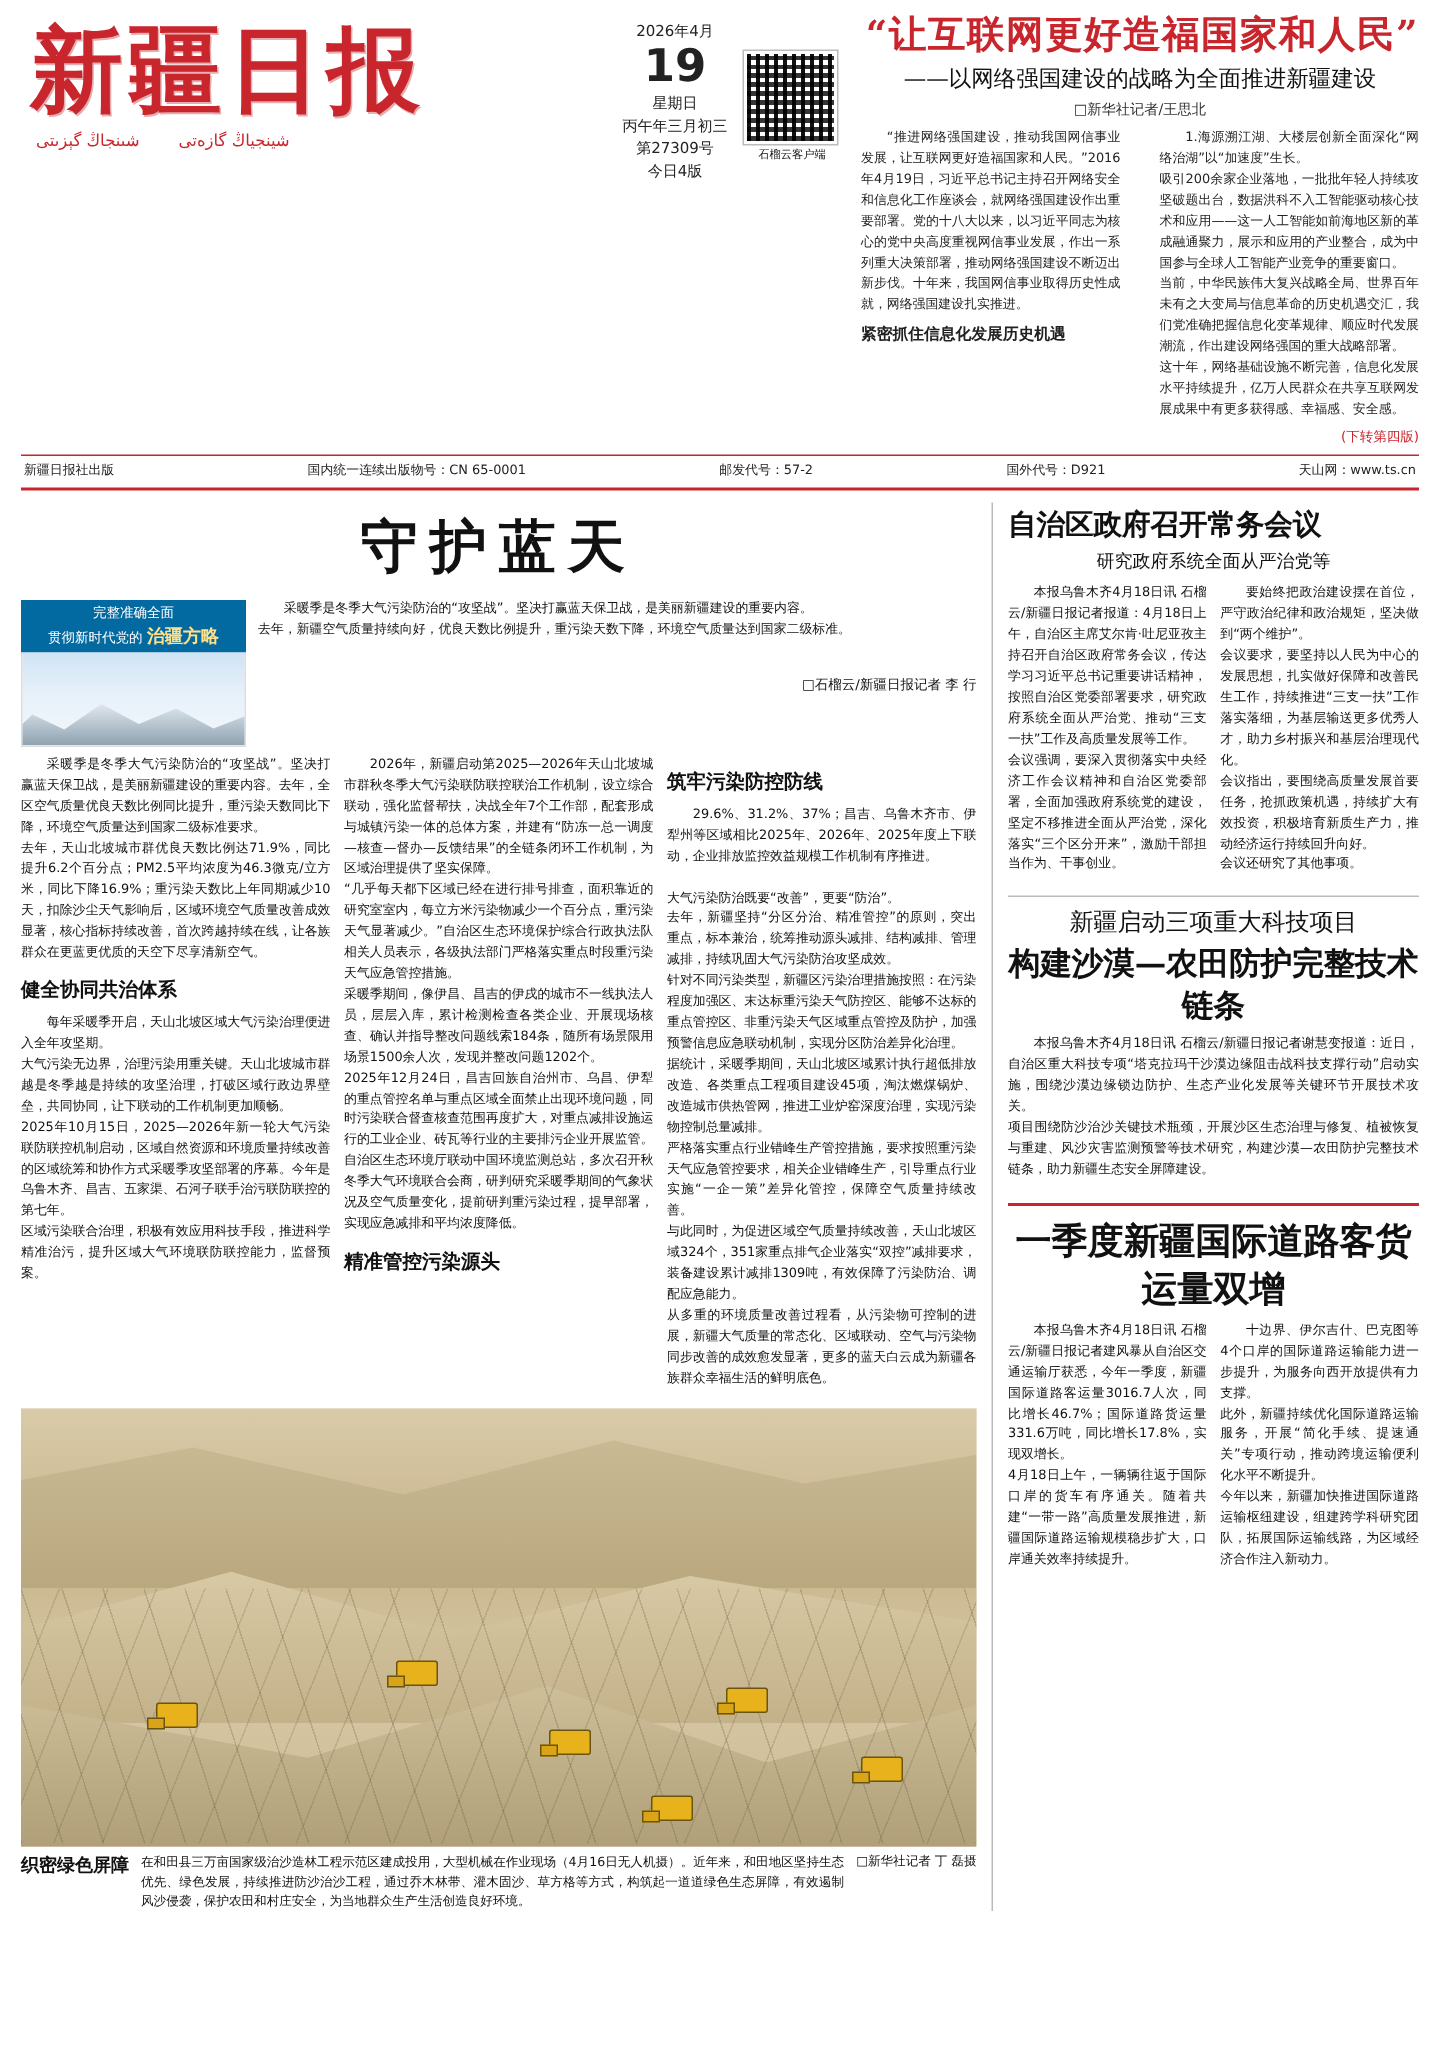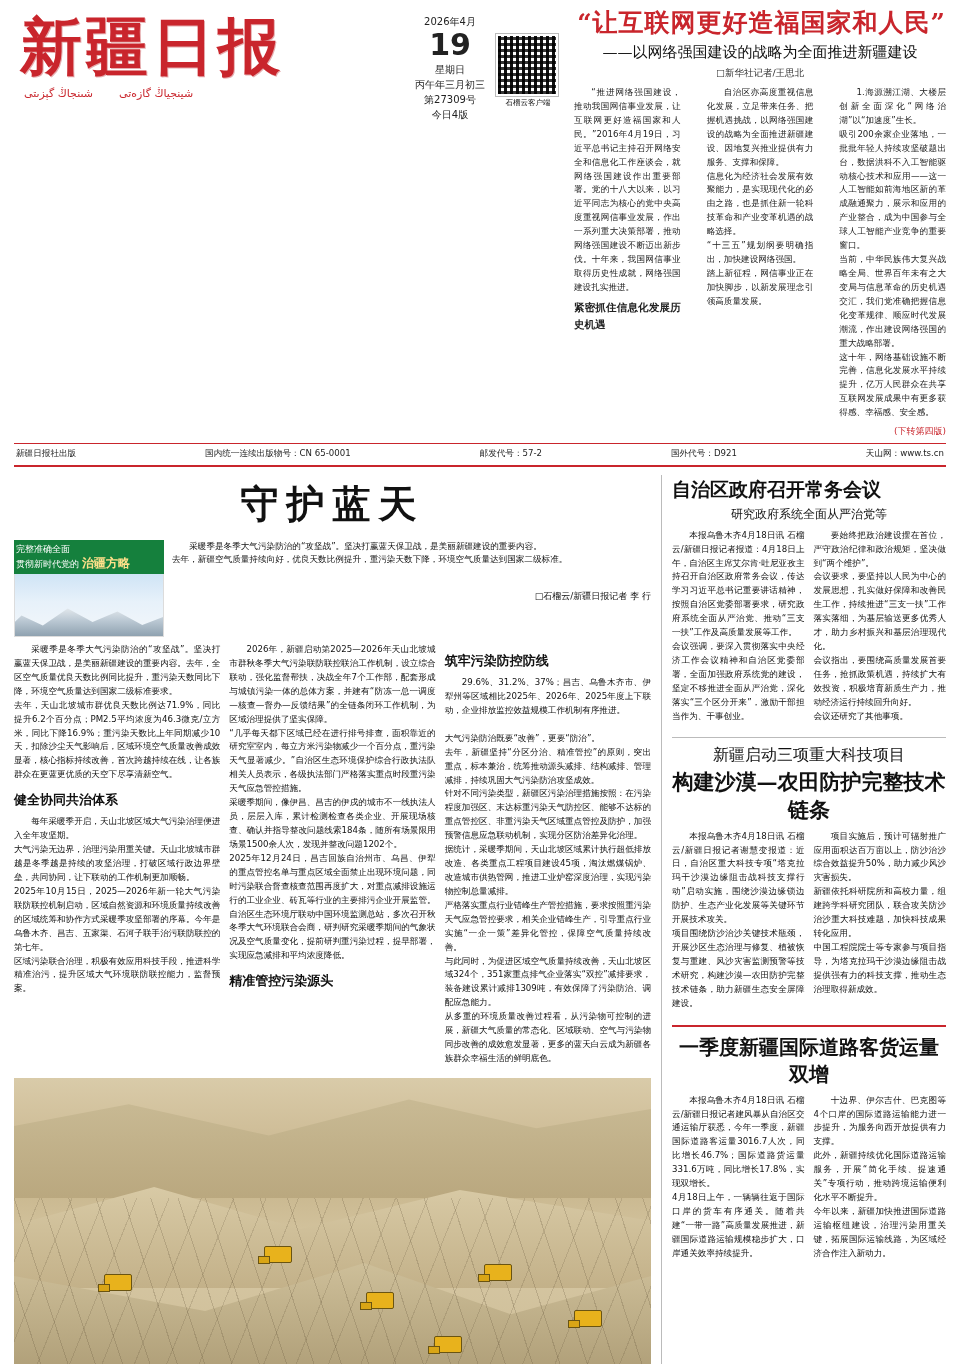--- a/index.html
+++ b/index.html
@@ -33,21 +33,21 @@
   .pubbar span{white-space:nowrap;}
 
   
   .body{display:flex;gap:10px;margin-top:8px;}
   .left{flex:1;min-width:0;}
   .right{width:274px;flex:0 0 274px;border-left:1px solid #bbb;padding-left:10px;}
 
   .title-main{font-family:"DejaVu Serif","Liberation Serif",serif;font-weight:bold;font-size:38px;text-align:center;letter-spacing:8px;margin:4px 0 10px;}
   .band{display:flex;gap:8px;align-items:flex-start;margin-bottom:6px;}
   .band-badge{width:150px;flex:0 0 150px;}
-  .badge-top{background:#15803d;color:#fff;font-size:9px;padding:3px 2px;line-height:1.35;}
+  .badge-top{background:#0369a1;color:#fff;font-size:9px;text-align:center;padding:3px 2px;line-height:1.35;}
   .badge-top b{color:#ffe08a;font-size:12px;}
   .mtn{height:62px;background:
       linear-gradient(180deg,#cfe4f5 0%, #e7f1fa 45%, #f3f7fa 100%);
       position:relative;overflow:hidden;border:1px solid #dcdcdc;border-top:none;}
   .mtn:after{content:"";position:absolute;left:-10%;bottom:0;width:120%;height:60%;
       background:linear-gradient(180deg,#fff 0%,#b9c7d2 60%,#8fa2b0 100%);
       clip-path:polygon(0 100%,12% 45%,24% 72%,38% 26%,52% 62%,66% 34%,80% 70%,92% 48%,100% 100%);}
   .band-txt{flex:1;font-size:8.6px;line-height:1.6;text-align:justify;}
 
   .cols3{display:flex;gap:9px;font-size:8.6px;line-height:1.62;text-align:justify;}
@@ -74,21 +74,21 @@
   .cap-credit{font-size:8.4px;white-space:nowrap;}
 
   
   .r-title{font-family:"DejaVu Serif","Liberation Serif",serif;font-weight:bold;font-size:19px;margin:2px 0 3px;}
   .r-sub{font-size:12px;text-align:center;margin-bottom:6px;font-family:"DejaVu Serif","Liberation Serif",serif;}
   .r-cols{display:flex;gap:9px;font-size:8.6px;line-height:1.62;text-align:justify;}
   .r-cols > div{flex:1;min-width:0;}
   .hr-red{border:none;border-top:2px solid #c9252c;margin:10px 0 7px;}
   .hr-thin{border:none;border-top:1px solid #bbb;margin:9px 0 7px;}
   .r-kicker{font-size:16px;text-align:center;font-family:"DejaVu Serif","Liberation Serif",serif;margin-bottom:2px;}
-  .r-title-big{font-family:Liberation Serif, serif;font-weight:bold;font-size:20px;text-align:center;letter-spacing:0px;margin:1px 0 6px;}
+  .r-title-big{font-family:Liberation Serif, serif;font-weight:bold;font-size:24px;text-align:center;letter-spacing:0px;margin:1px 0 6px;}
   .r-title-wide{font-family:"DejaVu Serif","Liberation Serif",serif;font-weight:bold;font-size:21px;text-align:center;margin:2px 0 6px;}
 </style>
 </head>
 <body>
 
 <div class="page">
 
   <div class="masthead">
     <div class="mh-left">
       <div class="logo">新疆日报</div>
@@ -110,26 +110,20 @@
       <div style="font-size:7.5px;text-align:center;margin-top:2px;">石榴云客户端</div>
     </div>
     <div class="mh-right">
       <div class="hl-quote">“让互联网更好造福国家和人民”</div>
       <div class="hl-sub">——以网络强国建设的战略为全面推进新疆建设</div>
       <div class="hl-by">□新华社记者/王思北</div>
       <div class="hl-cols">
         <div>
           <p>“推进网络强国建设，推动我国网信事业发展，让互联网更好造福国家和人民。”2016年4月19日，习近平总书记主持召开网络安全和信息化工作座谈会，就网络强国建设作出重要部署。党的十八大以来，以习近平同志为核心的党中央高度重视网信事业发展，作出一系列重大决策部署，推动网络强国建设不断迈出新步伐。十年来，我国网信事业取得历史性成就，网络强国建设扎实推进。</p>
           <div class="hl-sec">紧密抓住信息化发展历史机遇</div>
-        </div>
-        <div>
-          <p style="white-space:pre-line">自治区亦高度重视信息化发展，立足带来任务、把握机遇挑战，以网络强国建设的战略为全面推进新疆建设、因地复兴推业提供有力服务、支撑和保障。
-信息化为经济社会发展有效聚能力，是实现现代化的必由之路，也是抓住新一轮科技革命和产业变革机遇的战略选择。
-“十三五”规划纲要明确指出，加快建设网络强国。
-踏上新征程，网信事业正在加快脚步，以新发展理念引领高质量发展。</p>
         </div>
         <div>
           <p style="white-space:pre-line">1.海源溯江湖、大楼层创新全面深化“网络治湖”以“加速度”生长。
 吸引200余家企业落地，一批批年轻人持续攻坚破题出台，数据洪科不入工智能驱动核心技术和应用——这一人工智能如前海地区新的革成融通聚力，展示和应用的产业整合，成为中国参与全球人工智能产业竞争的重要窗口。
 当前，中华民族伟大复兴战略全局、世界百年未有之大变局与信息革命的历史机遇交汇，我们党准确把握信息化变革规律、顺应时代发展潮流，作出建设网络强国的重大战略部署。
 这十年，网络基础设施不断完善，信息化发展水平持续提升，亿万人民群众在共享互联网发展成果中有更多获得感、幸福感、安全感。</p>
           <div class="hl-end">(下转第四版)</div>
         </div>
       </div>
     </div>
@@ -237,37 +231,32 @@
 
       <hr class="hr-thin">
 
       <div class="r-kicker">新疆启动三项重大科技项目</div>
       <div class="r-title-wide">构建沙漠—农田防护完整技术链条</div>
       <div class="r-cols">
         <div>
           <p style="white-space:pre-line">本报乌鲁木齐4月18日讯 石榴云/新疆日报记者谢慧变报道：近日，自治区重大科技专项“塔克拉玛干沙漠边缘阻击战科技支撑行动”启动实施，围绕沙漠边缘锁边防护、生态产业化发展等关键环节开展技术攻关。
 项目围绕防沙治沙关键技术瓶颈，开展沙区生态治理与修复、植被恢复与重建、风沙灾害监测预警等技术研究，构建沙漠—农田防护完整技术链条，助力新疆生态安全屏障建设。</p>
         </div>
-        <div>
-          <p style="white-space:pre-line">项目实施后，预计可辐射推广应用面积达百万亩以上，防沙治沙综合效益提升50%，助力减少风沙灾害损失。
-新疆依托科研院所和高校力量，组建跨学科研究团队，联合攻关防沙治沙重大科技难题，加快科技成果转化应用。
-中国工程院院士等专家参与项目指导，为塔克拉玛干沙漠边缘阻击战提供强有力的科技支撑，推动生态治理取得新成效。</p>
-        </div>
       </div>
 
       <hr class="hr-red">
 
       <div class="r-title-big">一季度新疆国际道路客货运量双增</div>
       <div class="r-cols">
         <div>
           <p style="white-space:pre-line">本报乌鲁木齐4月18日讯 石榴云/新疆日报记者建风暴从自治区交通运输厅获悉，今年一季度，新疆国际道路客运量3016.7人次，同比增长46.7%；国际道路货运量331.6万吨，同比增长17.8%，实现双增长。
 4月18日上午，一辆辆往返于国际口岸的货车有序通关。随着共建“一带一路”高质量发展推进，新疆国际道路运输规模稳步扩大，口岸通关效率持续提升。</p>
         </div>
         <div>
           <p style="white-space:pre-line">十边界、伊尔吉什、巴克图等4个口岸的国际道路运输能力进一步提升，为服务向西开放提供有力支撑。
 此外，新疆持续优化国际道路运输服务，开展“简化手续、提速通关”专项行动，推动跨境运输便利化水平不断提升。
-今年以来，新疆加快推进国际道路运输枢纽建设，治理污染用重关键，拓展国际运输线路，为区域经济合作注入新动力。</p>
+今年以来，新疆加快推进国际道路运输枢纽建设，组建跨学科研究团队，拓展国际运输线路，为区域经济合作注入新动力。</p>
         </div>
       </div>
 
     </div>
   </div>
 </div>
 
 </body></html>

